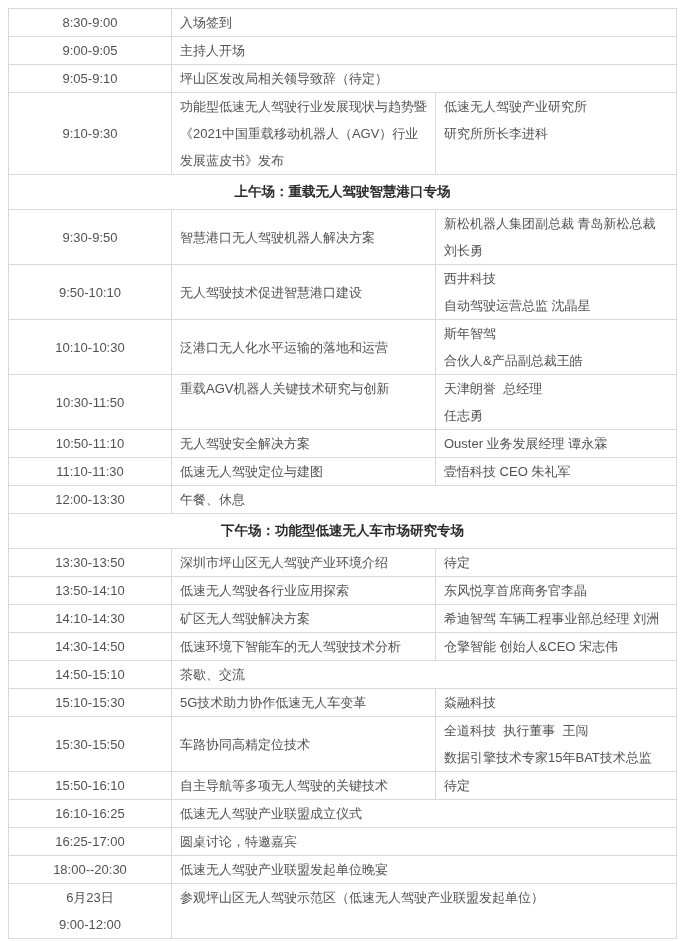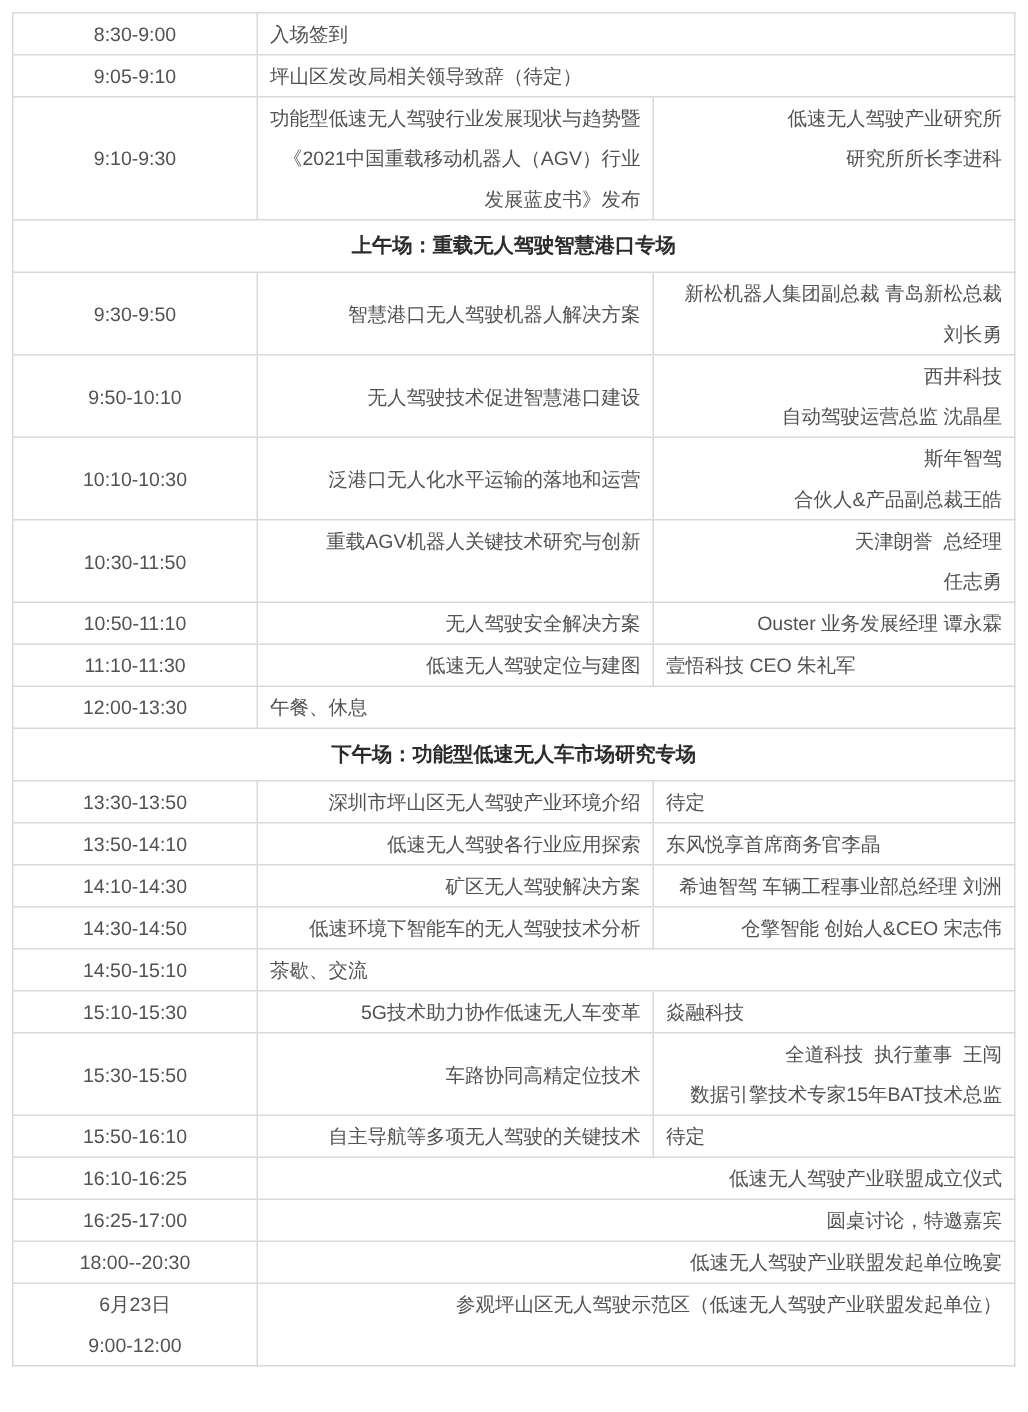--- a/index.html
+++ b/index.html
@@ -20,21 +20,21 @@
   td{
     border:1px solid #d9d9d9;
     padding:0;
     vertical-align:middle;
     font-size:13px;
     color:#525252;
     line-height:27px;
   }
   td.time{text-align:center;padding:0 4px;}
   td.cell{padding:0 8px;}
-  td.cell.l{text-align:right;}
+  td.cell.l{text-align:left;}
   td.cell.c{text-align:left;}
   td.hdr{
     text-align:center;
     font-weight:bold;
     color:#2b2b2b;
     font-size:13.5px;
     padding:3px 8px;
     line-height:28px;
   }
   .line{
@@ -57,20 +57,28 @@
         <tr>
           <td class="time">
             <div class="line">8:30-9:00</div>
           </td>
           <td class="cell c" colspan="2">
             <div class="line">入场签到</div>
           </td>
         </tr>
         <tr>
           <td class="time">
+            <div class="line">9:00-9:05</div>
+          </td>
+          <td class="cell c" colspan="2">
+            <div class="line">主持人开场</div>
+          </td>
+        </tr>
+        <tr>
+          <td class="time">
             <div class="line">9:05-9:10</div>
           </td>
           <td class="cell c" colspan="2">
             <div class="line">坪山区发改局相关领导致辞（待定）</div>
           </td>
         </tr>
         <tr>
           <td class="time">
             <div class="line">9:10-9:30</div>
           </td>

